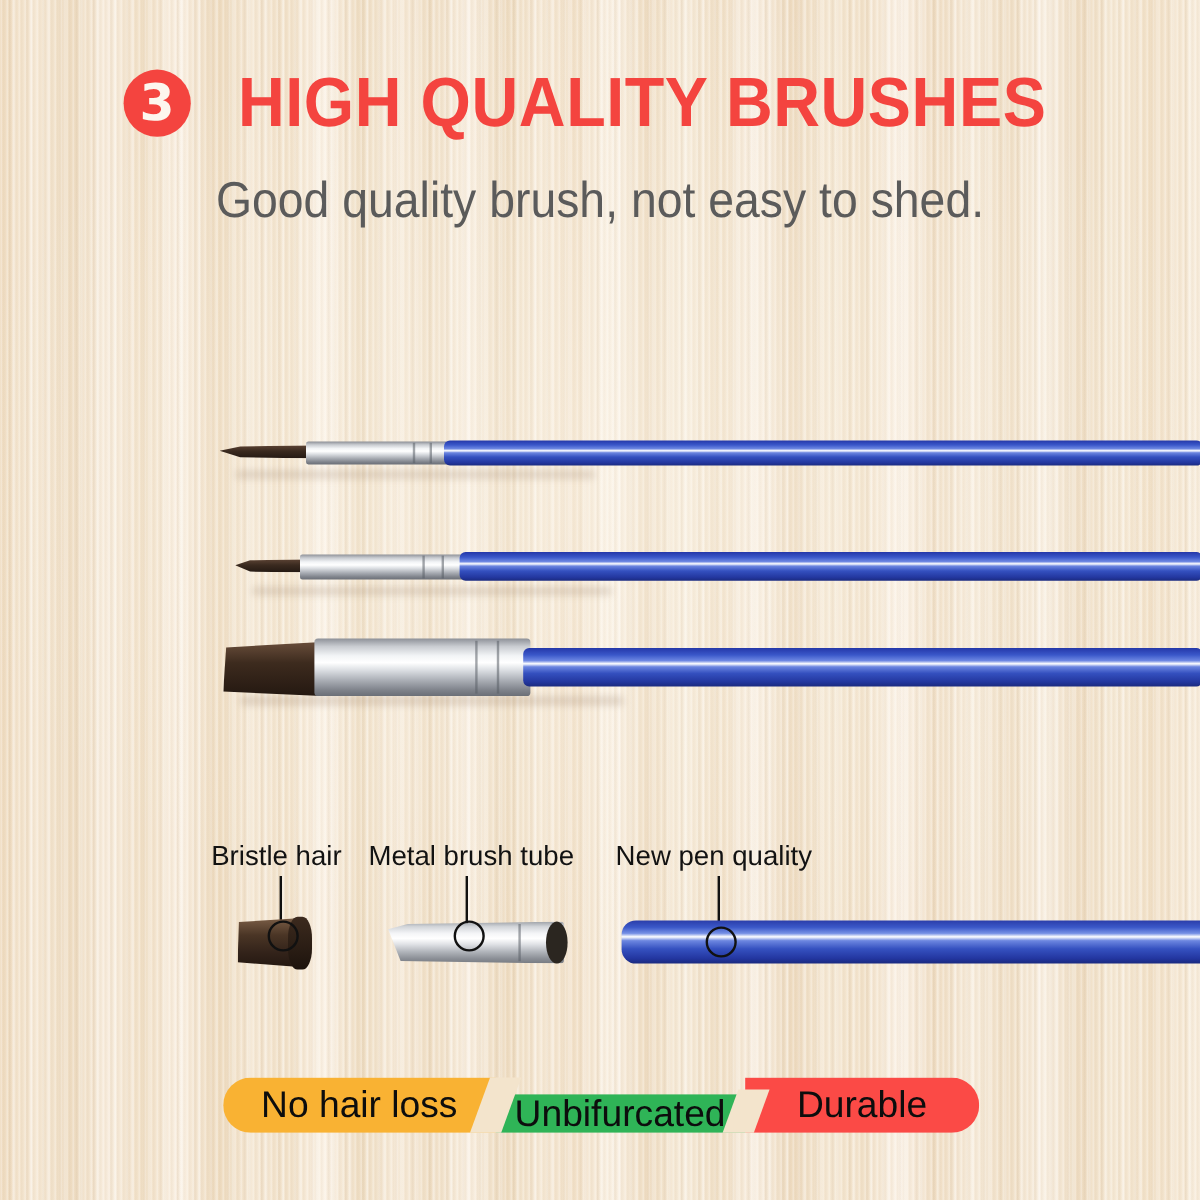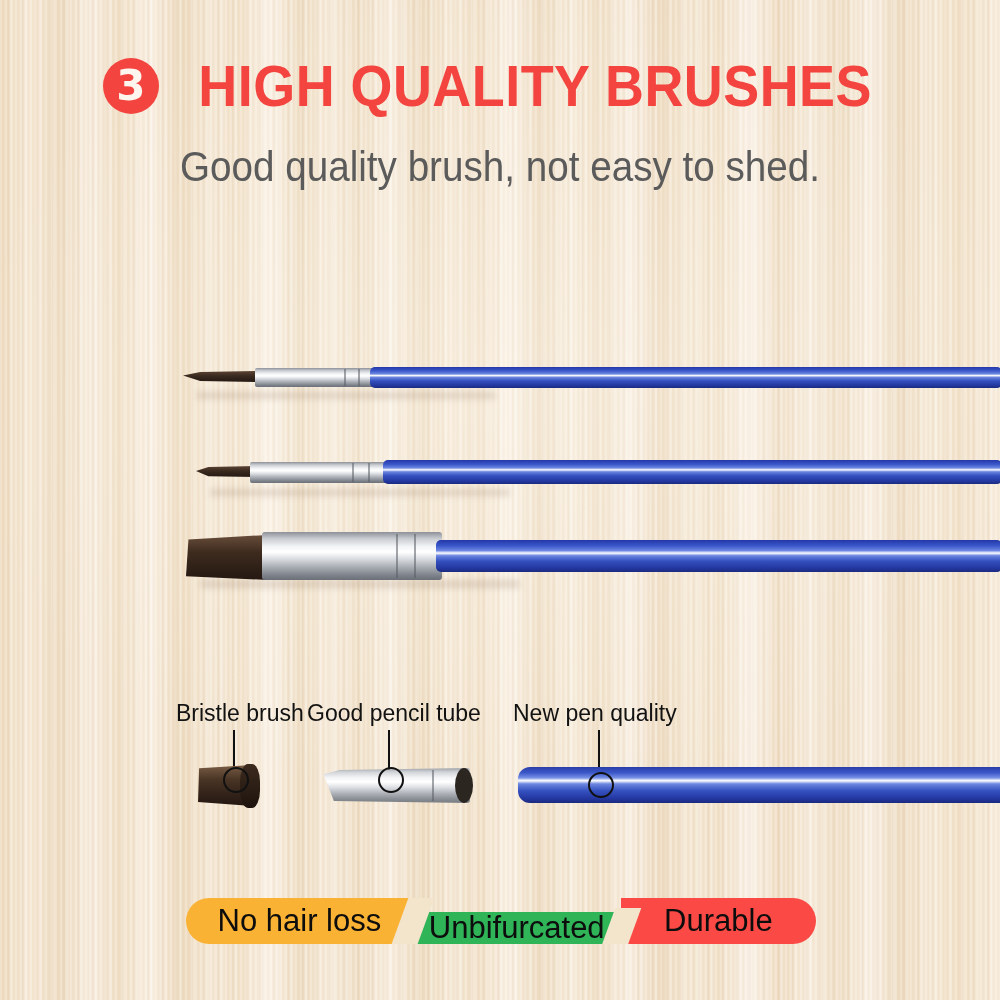--- a/index.html
+++ b/index.html
@@ -287,30 +287,30 @@
                 clip-path: polygon(3% 12%, 100% 2%, 100% 100%, 0% 92%);
                 border-radius:2px;"></div>
     <div class="ferrule" style="left:262px; top:532px; width:180px; height:48px;
                                 border-radius:3px;"></div>
     <div class="ferrule-seam" style="left:396px; top:534px; width:2px; height:44px;"></div>
     <div class="ferrule-seam" style="left:414px; top:534px; width:2px; height:44px;"></div>
     <div class="handle" style="left:436px; top:540px; width:566px; height:32px;"></div>
   </div>
 
   <div>
-    <div class="callout-label" style="left:176px; top:700px;">Bristle brush</div>
+    <div class="callout-label" style="left:176px; top:700px;">Bristle hair</div>
     <div class="leader-line" style="left:233px; top:730px; height:48px;"></div>
     <div class="spec-bristle" style="left:198px; top:765px; width:54px; height:41px;
                                      clip-path: polygon(2% 8%, 100% 0%, 100% 100%, 0% 90%);"></div>
     <div class="spec-bristle-cap" style="left:240px; top:764px; width:20px; height:44px;"></div>
     <div class="leader-dot" style="left:223px; top:767px;"></div>
   </div>
 
   <div>
-    <div class="callout-label" style="left:307px; top:700px;">Good pencil tube</div>
+    <div class="callout-label" style="left:307px; top:700px;">Metal brush tube</div>
     <div class="leader-line" style="left:388px; top:730px; height:48px;"></div>
     <div class="spec-tube" style="left:322px; top:768px; width:148px; height:35px;
                                   clip-path: polygon(1% 18%, 12% 6%, 100% 0%, 100% 100%, 8% 94%);"></div>
     <div class="ferrule-seam" style="left:432px; top:770px; width:2px; height:31px;"></div>
     <div class="spec-tube-cap" style="left:455px; top:768px; width:18px; height:35px;"></div>
     <div class="leader-dot" style="left:378px; top:767px;"></div>
   </div>
 
   <div>
     <div class="callout-label" style="left:513px; top:700px;">New pen quality</div>

